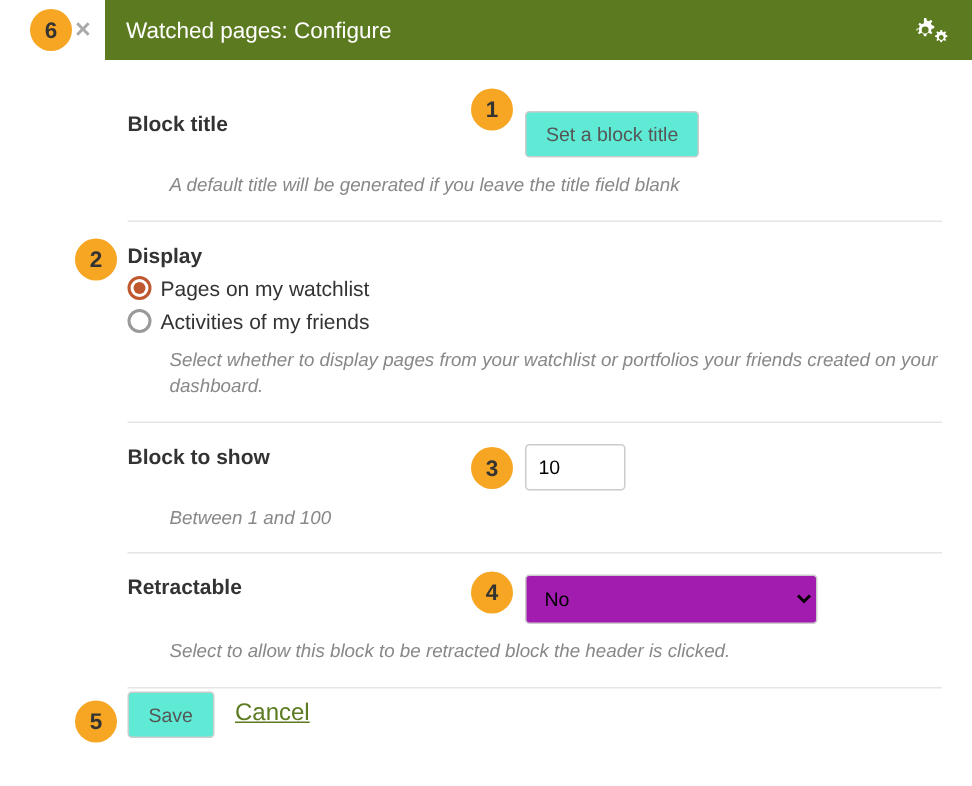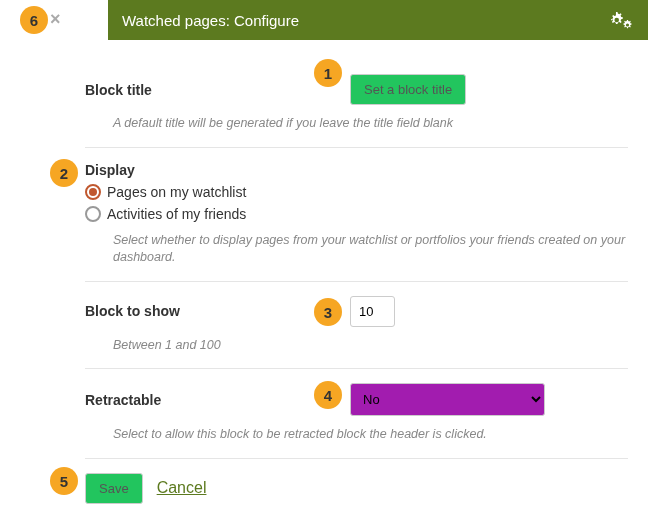--- a/index.html
+++ b/index.html
@@ -10,42 +10,42 @@
       background: #fff;
       width: 648px;
       position: relative;
     }
     .header {
       background: #5c7a1f;
       color: #fff;
       padding: 10px 14px;
       display: flex;
       align-items: center;
-      margin-left: 108px;
+      margin-left: 70px;
     }
     .header-title { flex: 1; font-size: 15px; font-weight: normal; }
     .gear-icon svg { display: block; }
     .close-x {
       position: absolute;
       left: 50px;
       top: 10px;
       color: #aaa;
       font-size: 18px;
       line-height: 1;
       cursor: pointer;
       font-weight: bold;
     }
     .content { padding: 20px 20px 20px 85px; }
     .section { border-bottom: 1px solid #e5e5e5; padding: 14px 0; }
     .section:last-of-type { border-bottom: none; }
-    .row { display: flex; align-items: center; }
+    .row { display: flex; }
     .label-col { width: 265px; font-size: 14px; color: #333; font-weight: bold; flex-shrink: 0; }
     .field-col { flex: 1; }
     .btn {
-      background: #22c55e;
+      background: #5eead4;
       border: 1px solid #ccc;
       padding: 7px 13px;
       font-size: 13px;
       color: #555;
       cursor: pointer;
       border-radius: 3px;
     }
     .help {
       font-style: italic;
       color: #888;
@@ -69,35 +69,35 @@
     .radio.checked::after {
       content: "";
       position: absolute;
       width: 8px; height: 8px;
       background: #c0582f;
       border-radius: 50%;
       top: 2px; left: 2px;
     }
     .radio-label { cursor: pointer; }
     input[type="text"].num {
-      width: 45px;
+      width: 67px;
       padding: 7px 8px;
       border: 1px solid #ccc;
       border-radius: 3px;
       font-size: 13px;
     }
     select {
       width: 195px;
       padding: 7px 8px;
       border: 1px solid #ccc;
       border-radius: 3px;
       font-size: 13px;
       background: #a21caf;
     }
-    .actions { margin-top: 14px; display: flex; align-items: center; gap: 14px; }
+    .actions { margin-top: 2px; display: flex; align-items: center; gap: 14px; }
     .cancel-link { color: #5c7a1f; text-decoration: underline; font-size: 16px; cursor: pointer; }
     .badge {
       position: absolute;
       width: 28px; height: 28px;
       background: #f6a623;
       border-radius: 50%;
       display: flex;
       align-items: center;
       justify-content: center;
       font-weight: bold;

